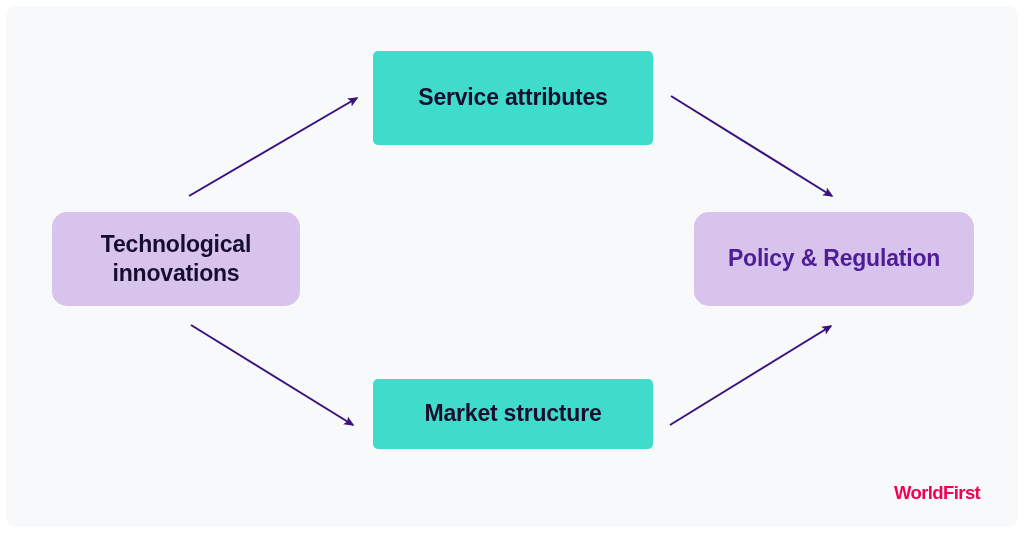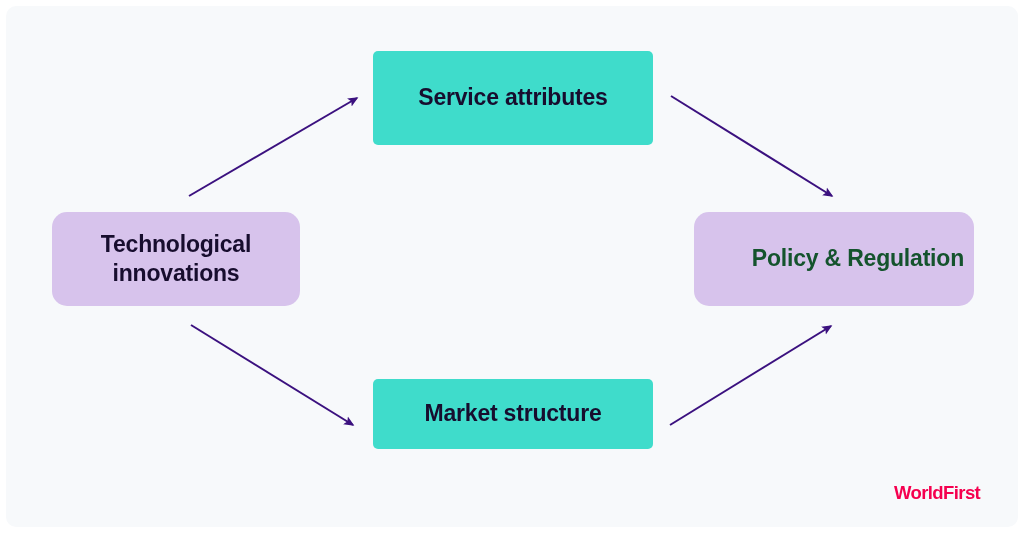--- a/index.html
+++ b/index.html
@@ -111,21 +111,21 @@
   </div>
 
   <div class="node node-teal" id="node-service-attributes" style="background: rgb(63, 220, 203); color: rgb(23, 13, 46);">
     <span>Service attributes</span>
   </div>
 
   <div class="node node-teal" id="node-market-structure" style="background: rgb(63, 220, 203); color: rgb(23, 13, 46);">
     <span>Market structure</span>
   </div>
 
-  <div class="node node-purple" id="node-policy-regulation" style="background: rgb(215, 195, 236); color: #14532d; justify-content: flex-end;">
+  <div class="node node-purple" id="node-policy-regulation" style="background: rgb(215, 195, 236); color: #4c1d95;">
     <span>Policy &amp; Regulation</span>
   </div>
 
   <svg id="logo" viewBox="0 0 200 52" xmlns="http://www.w3.org/2000/svg">
     <text x="0" y="38" font-family="Liberation Sans, sans-serif" font-size="37" font-weight="bold" letter-spacing="-1.2" fill="#f5004f">WorldFirst</text>
   </svg>
 
 </div>
 
 </body></html>

